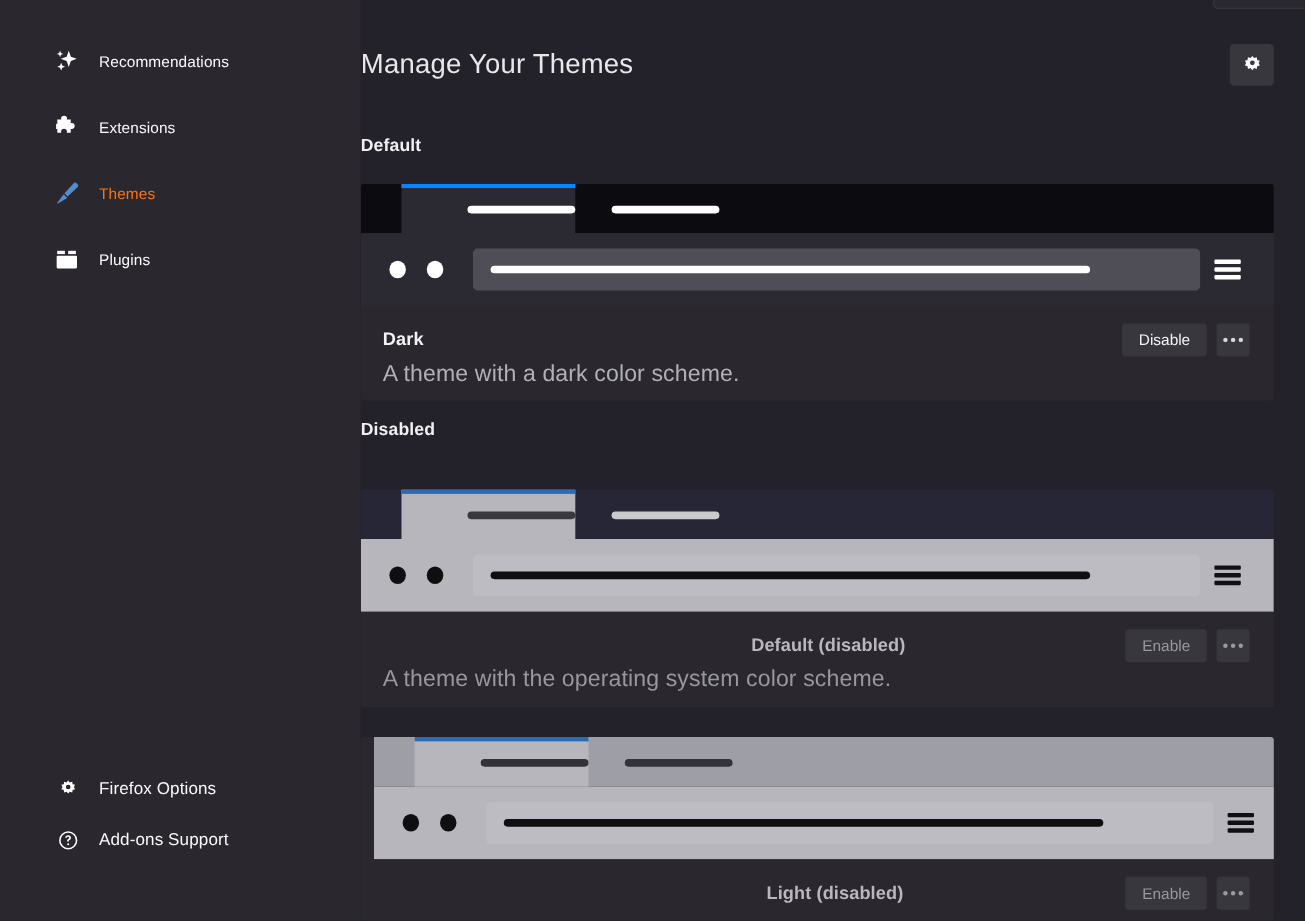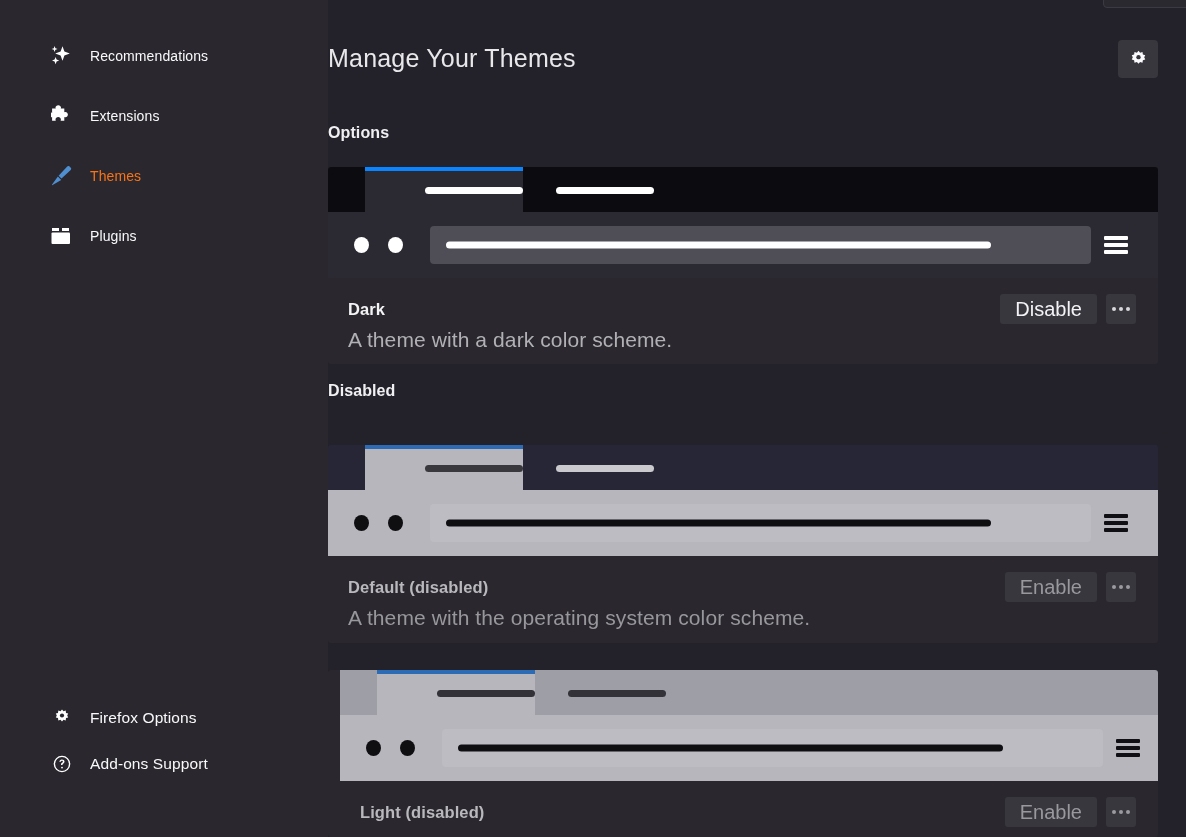--- a/index.html
+++ b/index.html
@@ -122,33 +122,33 @@
     width: 24px; height: 18px;
     display: flex; flex-direction: column; justify-content: space-between;
   }
   .pv-burger i { display: block; height: 4px; width: 100%; border-radius: 1px; }
 
   
   .card-info { position: relative; padding: 22px 0 0 20px; height: 86px; }
   .card-name { font-size: 16.5px; font-weight: bold; letter-spacing: .1px; }
   .card-desc { font-size: 21px; margin-top: 9px; letter-spacing: .1px; }
   .card-name.enabled { color: #f3f3f5; }
-  .card-name.disabled { color: #b9b9bd; }
+  .card-name.disabled { color: #b9b9bd; text-align: center; }
   .card-desc.enabled { color: #b1b1b5; }
   .card-desc.disabled { color: #97979c; }
 
   .card-actions {
     position: absolute; right: 22px; top: 16px;
     display: flex; align-items: center; gap: 9px;
   }
   .btn-toggle {
     height: 30px; padding: 0 15px; border-radius: 3px;
     background: #38373e; border: none;
     font-family: "Liberation Sans", sans-serif;
-    font-size: 20px; cursor: pointer; line-height: 30px;
+    font-size: 14px; cursor: pointer; line-height: 30px;
   }
   .btn-toggle.on  { color: #f3f3f5; }
   .btn-toggle.off { color: #98989d; }
   .btn-more {
     width: 30px; height: 30px; border-radius: 3px;
     background: #38373e; border: none;
     display: flex; align-items: center; justify-content: center;
     gap: 3px; cursor: pointer;
   }
   .btn-more i { width: 4px; height: 4px; border-radius: 50%; background: #d8d8da; display:block; }
@@ -239,21 +239,21 @@
       <svg width="19" height="19" viewBox="0 0 20 20">
         <path fill="#fbfbfe" d="M10 .9l1.7 2 2.5-.8.4 2.6 2.5.7-1.1 2.3 1.1 2.3-2.5.7-.4 2.6-2.5-.8-1.7 2-1.7-2-2.5.8-.4-2.6-2.5-.7L4 7.7 2.9 5.4l2.5-.7.4-2.6 2.5.8z"></path>
         <circle cx="10" cy="7.5" r="2.3" fill="#38373e"></circle>
       </svg>
     </div>
 
     <div class="content">
 
       <h1 class="page-title">Manage Your Themes</h1>
 
-      <h2 class="section-head" id="sec-enabled">Options</h2>
+      <h2 class="section-head" id="sec-enabled">Default</h2>
 
       <section class="card" id="card-dark">
         <div class="preview">
           <div class="pv-head" style="background:#0c0c10">
             <div class="pv-tab-active" style="background:#2b2a33">
               <span class="pv-bar" style="background:#ffffff"></span>
             </div>
             <div class="pv-tab-accent" style="background:#0a84ff"></div>
             <span class="pv-tab-inactive-bar" style="background:#ffffff"></span>
           </div>

